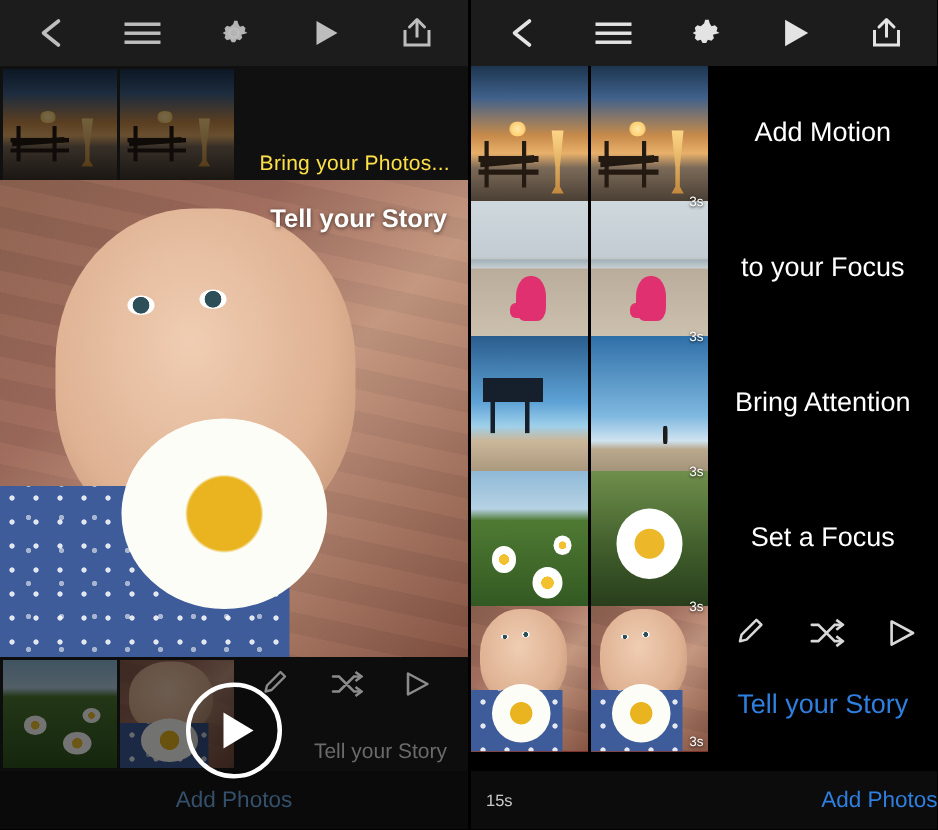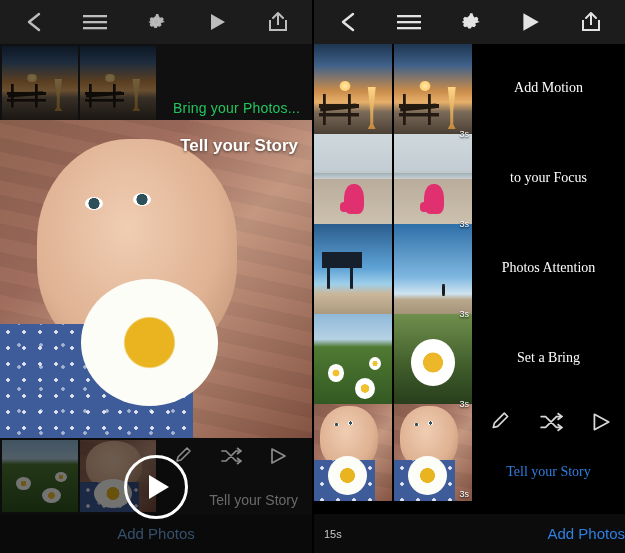--- a/index.html
+++ b/index.html
@@ -56,21 +56,21 @@
     background: #222;
   }
   .overlay-dim {
     position: absolute; inset: 0;
     background: rgba(0,0,0,0.55);
     pointer-events: none;
   }
   .caption-top {
     position: absolute;
     right: 12px; bottom: 4px;
-    color: #22c55e;
+    color: #fde047;
     font-size: 14px;
     letter-spacing: 0.2px;
     z-index: 5;
   }
 
   .preview {
     position: relative;
     height: 318px;
     overflow: hidden;
     background: #4b3a33;
@@ -164,22 +164,21 @@
     font-size: 9px;
     text-shadow: 0 1px 2px rgba(0,0,0,.9);
     z-index: 7;
   }
   .row-label {
     flex: 1;
     display: flex;
     align-items: center;
     justify-content: center;
     color: #ffffff;
-    font-size: 14px;
-    font-family: Liberation Serif, serif;
+    font-size: 18px;
   }
   .row-label.accent { color: #2f7fe0; }
   .row-tools {
     position: absolute;
     right: 0; top: -2px;
     width: 149px; height: 44px;
     display: flex; align-items: center; justify-content: space-around;
     color: #c9c9c9;
     z-index: 8;
   }
@@ -531,38 +530,38 @@
           <div class="ph ph-tower">
               <div class="tower"></div>
             </div>
         </div>
         <div class="cell">
           <div class="ph ph-sky">
               <div class="tinyman"></div>
             </div>
           <div class="dur">3s</div>
         </div>
-        <div class="row-label">Photos Attention</div>
+        <div class="row-label">Bring Attention</div>
       </div>
 
       <div class="row">
         <div class="cell">
           <div class="ph ph-field">
               <div class="d1"></div>
               <div class="d2"></div>
               <div class="d3"></div>
             </div>
         </div>
         <div class="cell">
           <div class="ph ph-daisy-big">
               <div class="big"></div>
             </div>
           <div class="dur">3s</div>
         </div>
-        <div class="row-label">Set a Bring</div>
+        <div class="row-label">Set a Focus</div>
       </div>
 
       <div class="row">
         <div class="cell">
           <div class="ph ph-girl girl-thumb">
               <div class="brick"></div>
               <div class="face">
                 <div class="eye l"></div>
                 <div class="eye r"></div>
               </div>

